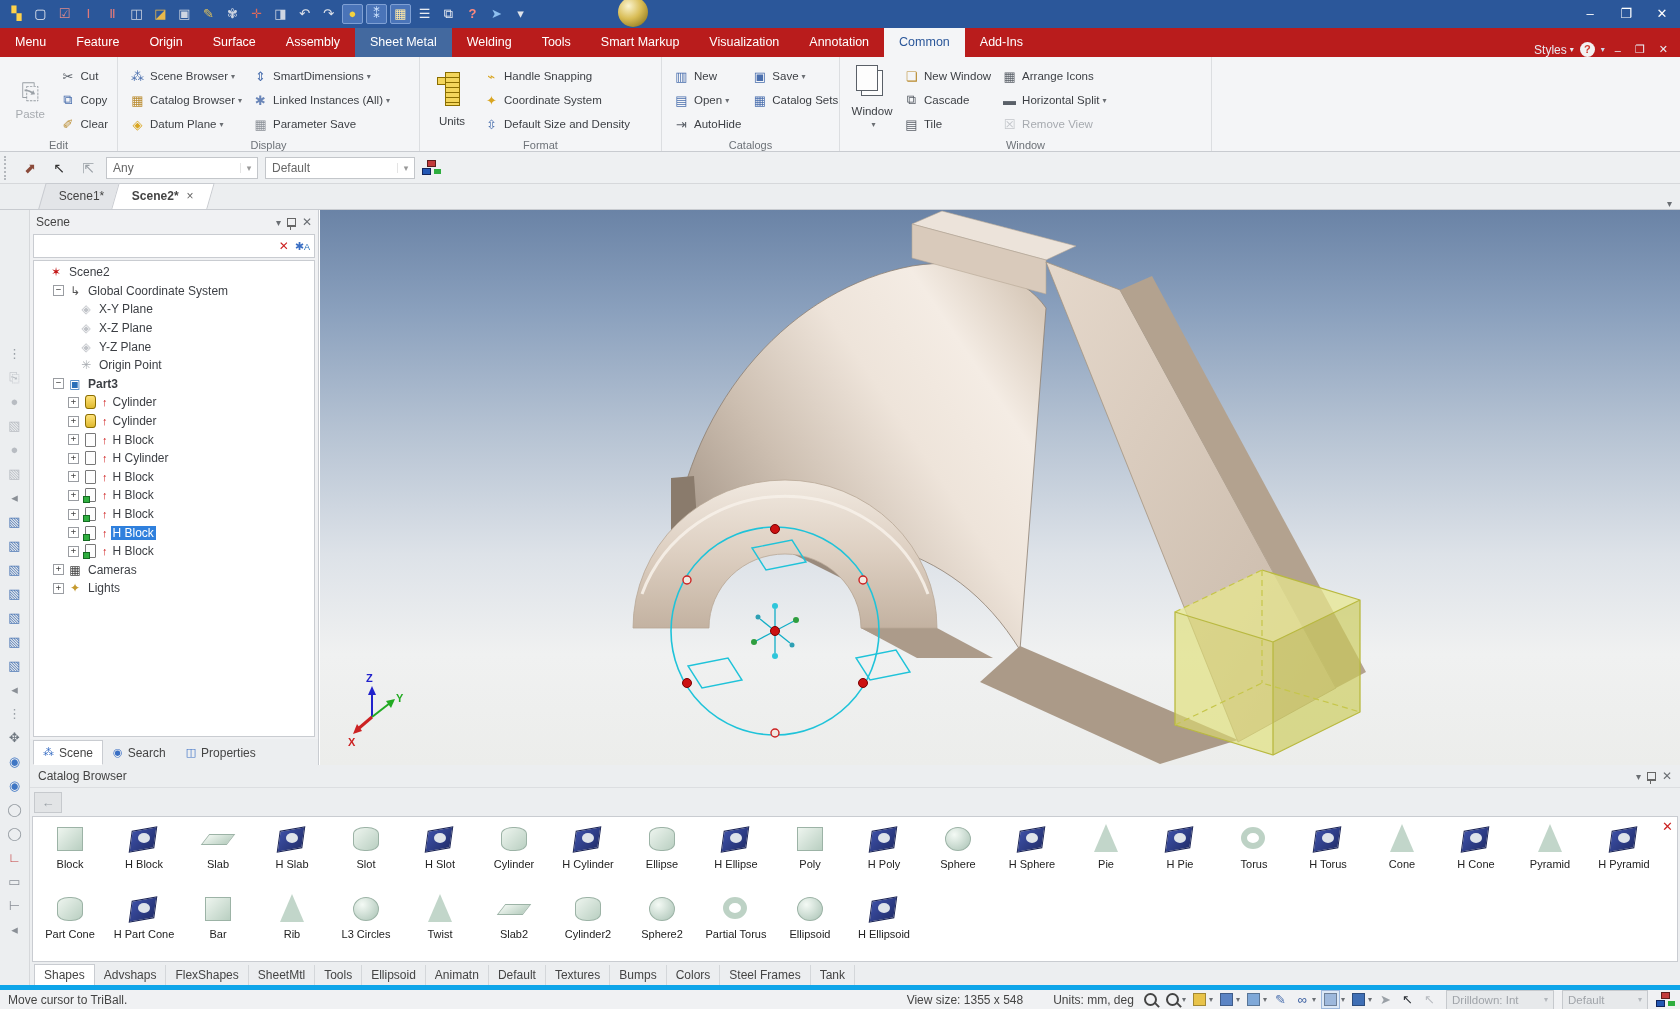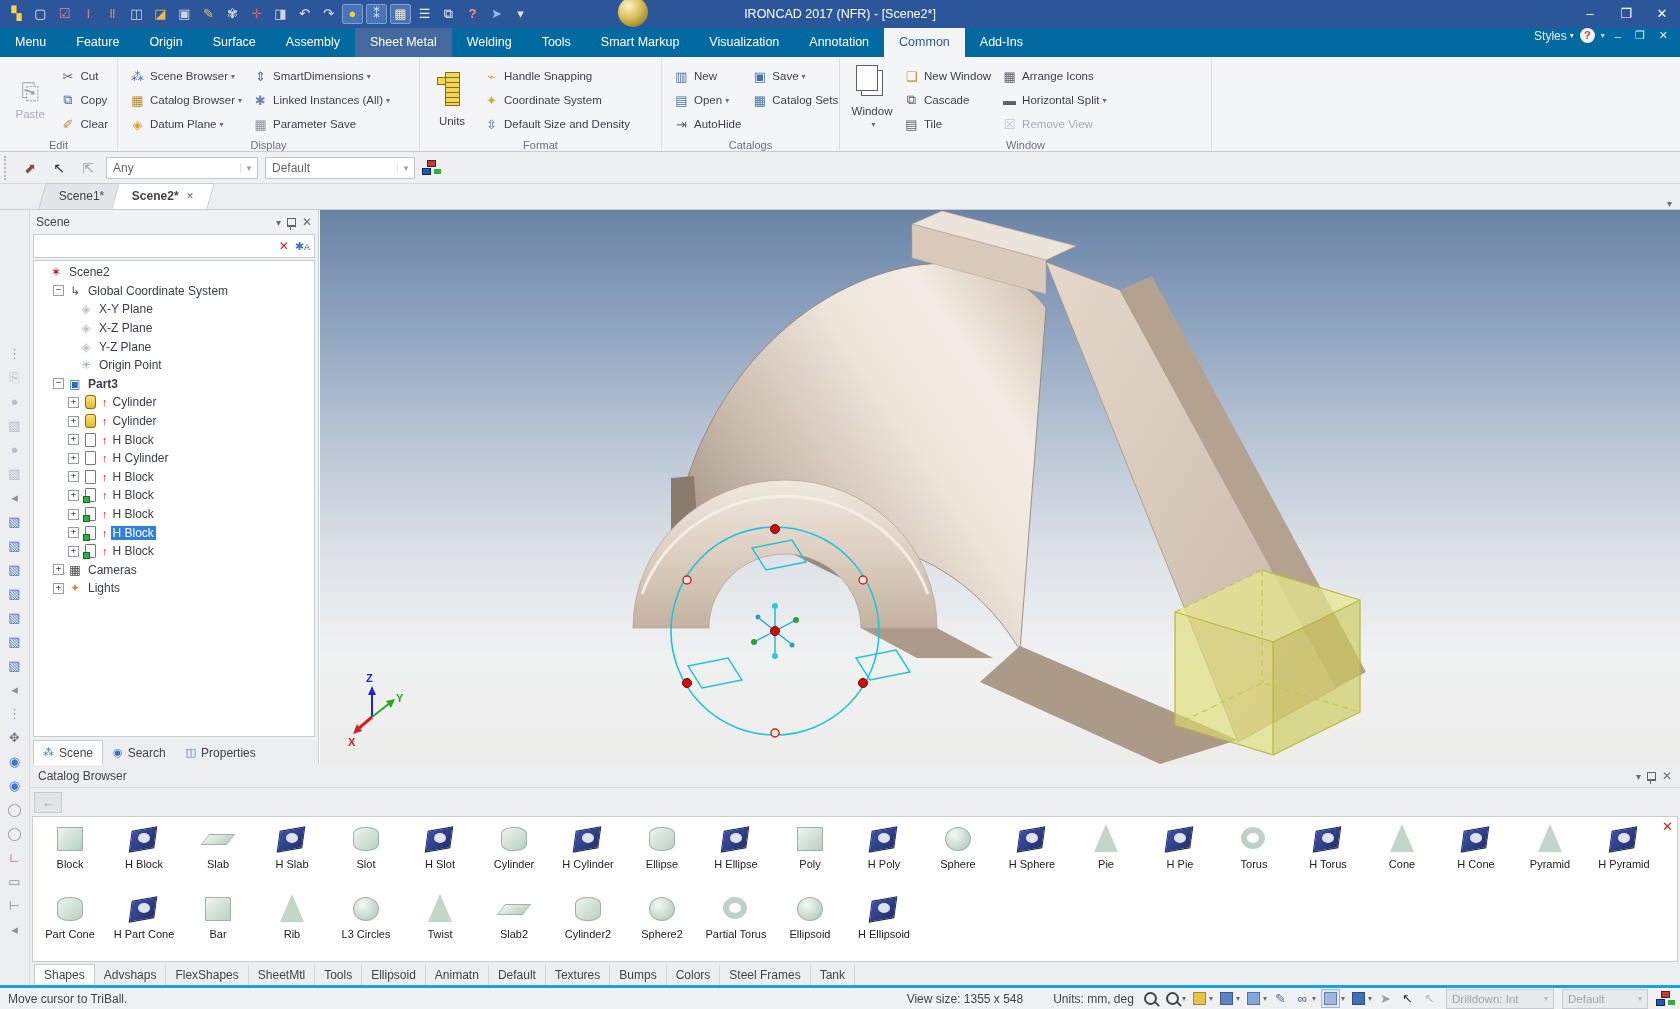--- a/index.html
+++ b/index.html
@@ -13,21 +13,21 @@
   .qat{display:flex;align-items:center;gap:3px;padding-left:6px;}
   .qic{width:21px;height:20px;line-height:20px;text-align:center;font-size:13px;color:#e8ebf2;border-radius:2px;}
   .qic.hl{background:#4a74b8;border:1px solid #7fa0d4;box-sizing:border-box;line-height:18px;}
   .gold-ball{position:absolute;left:618px;top:-3px;width:30px;height:30px;border-radius:50%;z-index:40;
      background:radial-gradient(circle at 35% 30%,#faf4cf,#d9bd56 45%,#9c8428 80%,#6e5c18);}
   .tb-title{position:absolute;left:0;right:0;text-align:center;font-size:12.5px;color:#fff;pointer-events:none;}
   .winctl{margin-left:auto;display:flex;z-index:5;}
   .wbtn{width:36px;height:28px;line-height:28px;text-align:center;color:#fff;font-size:13px;}
 
   
-  .tabbar{position:absolute;top:28px;left:0;right:0;height:29px;background:#0369a1;display:flex;align-items:flex-start;color:#fff;z-index:20;}
+  .tabbar{position:absolute;top:28px;left:0;right:0;height:29px;background:#b91c1c;display:flex;align-items:flex-end;color:#fff;z-index:20;}
   .rtab{padding:0 15px;line-height:29px;font-size:12.5px;white-space:nowrap;}
   .rtab.active{background:#f4f5f7;color:#2b579a;}
   .rtab.hover{background:#43699f;}
   .tab-right{margin-left:auto;display:flex;align-items:center;gap:6px;padding-right:8px;}
   .tr-item{color:#e8ebf2;font-size:12px;display:flex;align-items:center;gap:3px;}
   .helpdot{width:15px;height:15px;border-radius:50%;background:#f2f2f2;color:#d03b2f;font-weight:bold;text-align:center;line-height:15px;font-size:11px;}
   .mini{font-size:11px;color:#e8ebf2;padding:0 4px;}
 
   
   .ribbon{position:absolute;top:57px;left:0;right:0;height:95px;background:#f4f5f7;border-bottom:1px solid #c8cbd0;display:flex;box-sizing:border-box;z-index:10;}
@@ -119,21 +119,21 @@
   .shp.cyl .grn{border-radius:45%/30%;}
   .shp.sphere .grn{border-radius:50%;background:radial-gradient(circle at 35% 30%,#f4faf5,#a9c2b4);}
   .shp.slab .grn{height:11px;top:12px;transform:skewX(-38deg);}
   .shp.ring .grn{border-radius:50%;background:transparent;border:6px solid #bdd2c5;width:24px;height:22px;}
   .shp.cone .grn{background:none;border:none;width:0;height:0;left:9px;top:2px;
       border-left:12px solid transparent;border-right:12px solid transparent;border-bottom:28px solid #c2d6ca;}
   .shp .nvy{left:7px;top:7px;width:24px;height:19px;background:linear-gradient(135deg,#3c4fa5,#232f6e);transform:rotate(-10deg) skewX(-18deg);border:1px solid #1a2355;}
   .shp .hole{left:15px;top:11px;width:12px;height:10px;border-radius:50%;background:#dfe4ea;}
 
   
-  .statusbar{position:absolute;left:0;right:0;bottom:0;height:24px;background:#f0f1f3;border-top:3px solid #0ea5e9;display:flex;align-items:center;color:#444;box-sizing:border-box;z-index:40;}
+  .statusbar{position:absolute;left:0;right:0;bottom:0;height:24px;background:#f0f1f3;border-top:5px solid #0ea5e9;display:flex;align-items:center;color:#444;box-sizing:border-box;z-index:40;}
   .sb-msg{padding-left:8px;}
   .sb-right{margin-left:auto;display:flex;align-items:center;gap:8px;padding-right:6px;}
   .sic{display:inline-flex;align-items:center;justify-content:center;width:17px;height:17px;font-size:13px;}
   .sic .cube{width:13px;height:13px;border:1px solid rgba(0,0,0,.3);box-sizing:border-box;}
   .sic.boxed{border:1px solid #9db8dc;background:#dce8f6;}
   .sic .mag{width:9px;height:9px;border:2px solid #444;border-radius:50%;position:relative;}
   .sic .mag::after{content:"";position:absolute;width:6px;height:2px;background:#444;right:-5px;bottom:-2px;transform:rotate(45deg);}
   .scaret{font-size:8px;color:#6a6e73;margin-left:-4px;}
   .sdd{height:18px;border:1px solid #c6c9cd;background:#e7e9eb;color:#a0a4a9;display:flex;align-items:center;padding:0 5px;font-size:11.5px;gap:6px;}
   .sdd .dda{font-size:8px;color:#b3b7bc;}
@@ -159,21 +159,20 @@
       <span class="qic" style="color: rgb(223, 227, 234);">↷</span>
       <span class="qic hl" style="color: rgb(243, 210, 62);">●</span>
       <span class="qic hl" style="color: rgb(207, 228, 255);">⁑</span>
       <span class="qic hl" style="color: rgb(255, 233, 168);">▦</span>
       <span class="qic" style="color: rgb(233, 236, 242);">☰</span>
       <span class="qic" style="color: rgb(233, 236, 242);">⧉</span>
       <span class="qic" style="color: rgb(255, 138, 126); font-weight: bold;">?</span>
       <span class="qic" style="color: rgb(143, 192, 240);">➤</span>
       <span class="qic" style="color: rgb(223, 227, 234);">▾</span>
     </div>
-  <div class="tb-title">IRONCAD 2017 (NFR) - [Scene2*]</div>
   <div class="winctl">
     <div class="wbtn">–</div>
     <div class="wbtn">❐</div>
     <div class="wbtn">✕</div>
   </div>
 </div>
 <div class="gold-ball"></div>
 
 <div class="tabbar">
   <div id="rtabs" style="display:flex">

